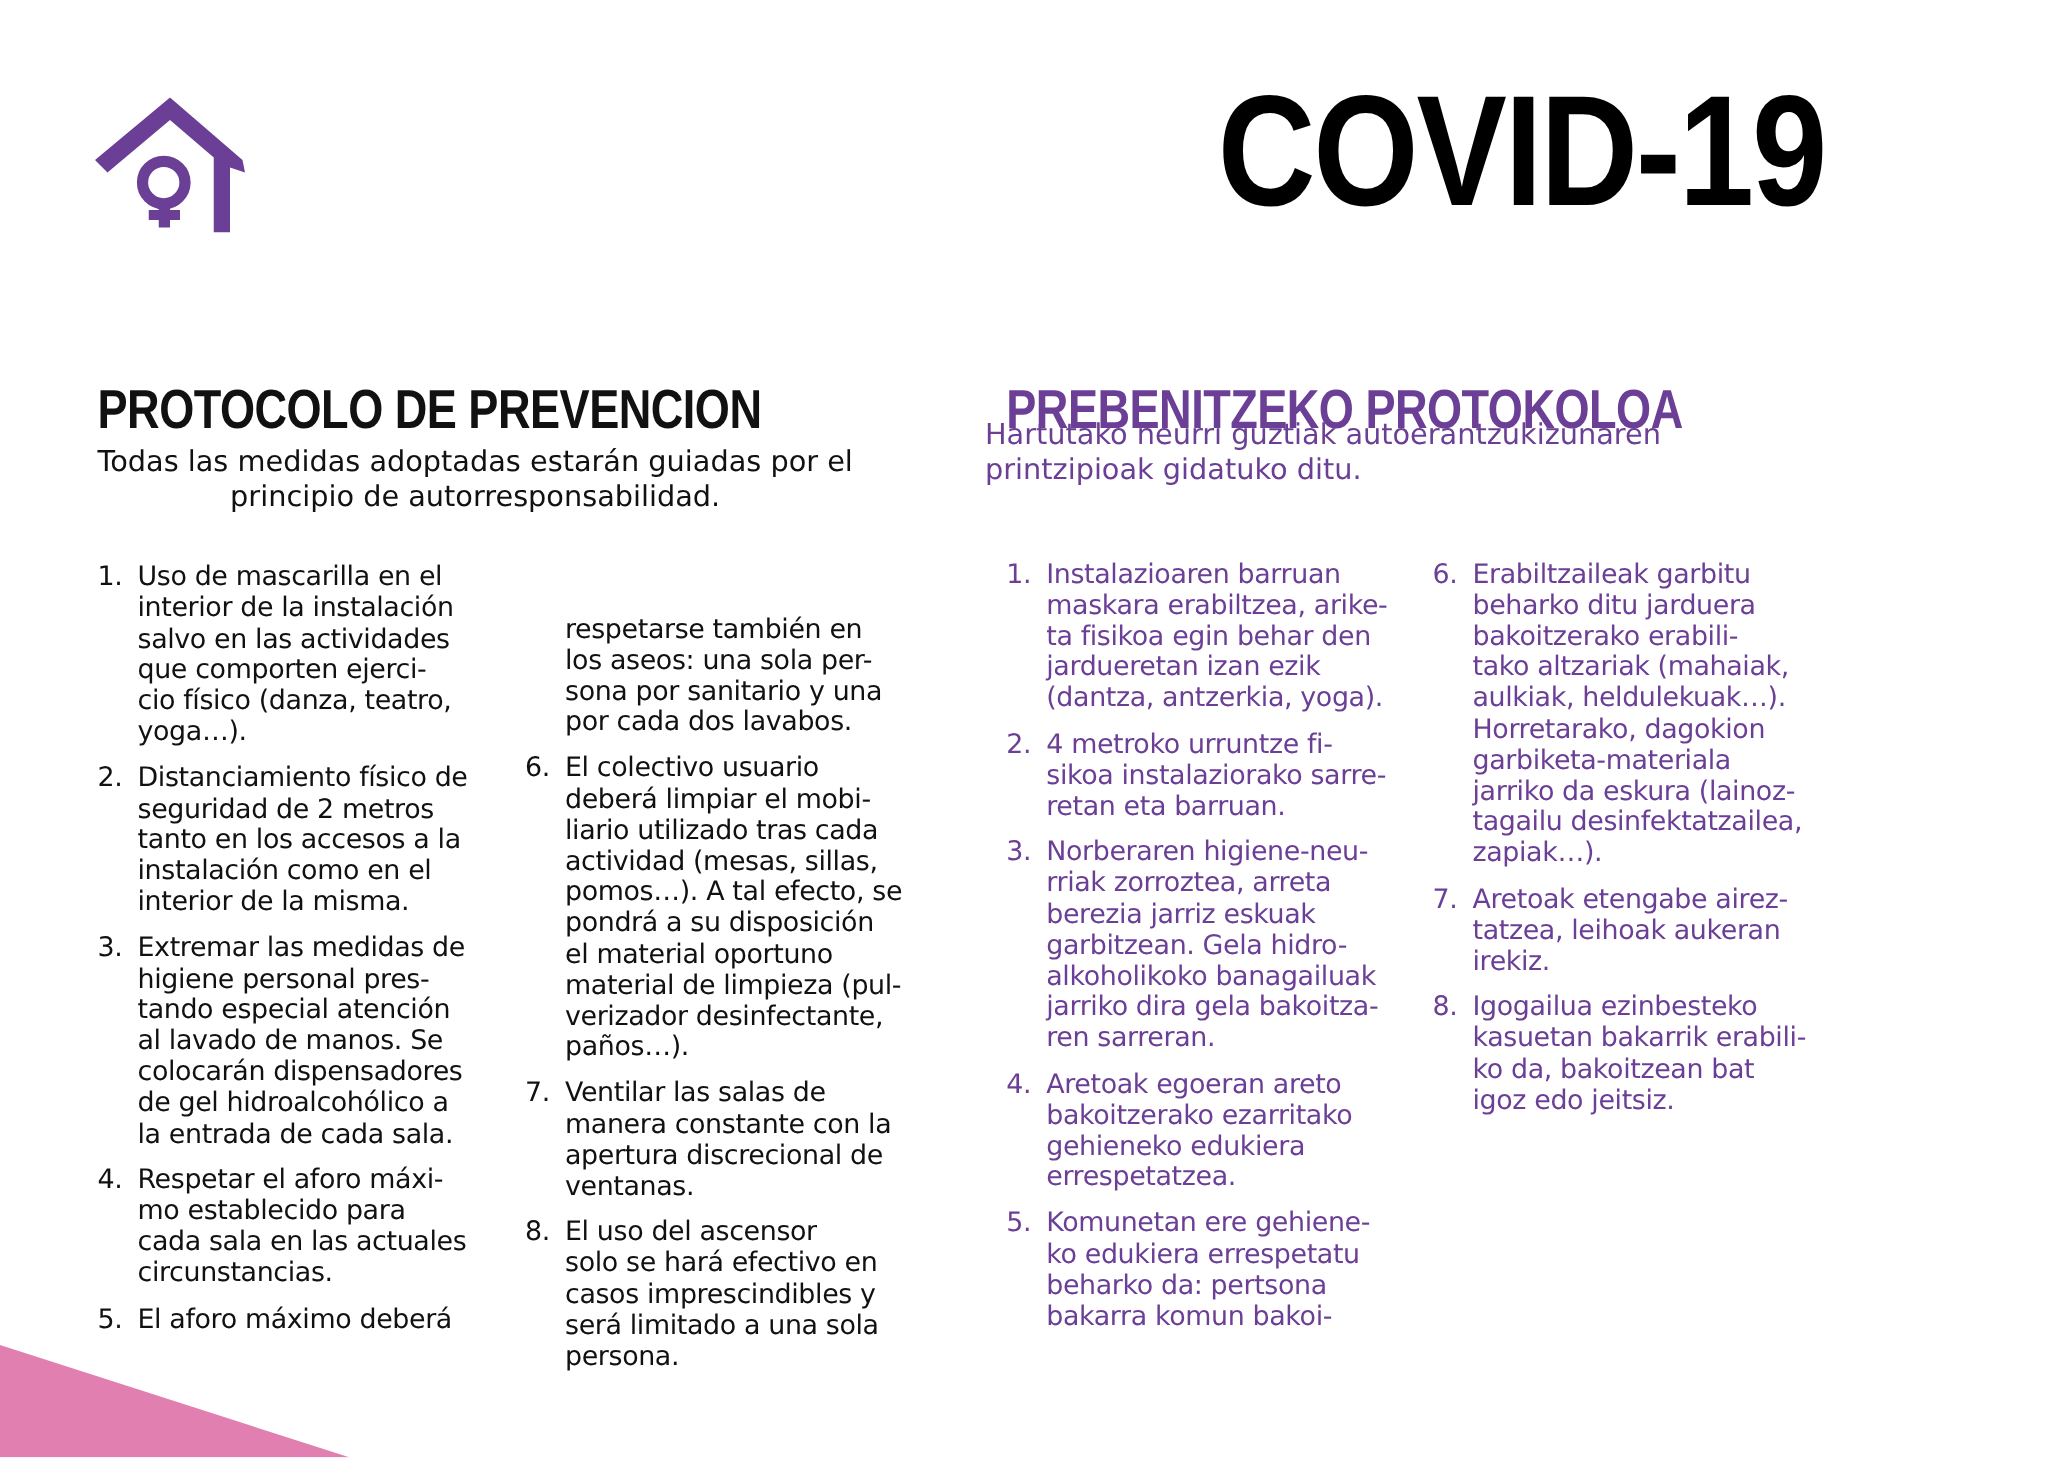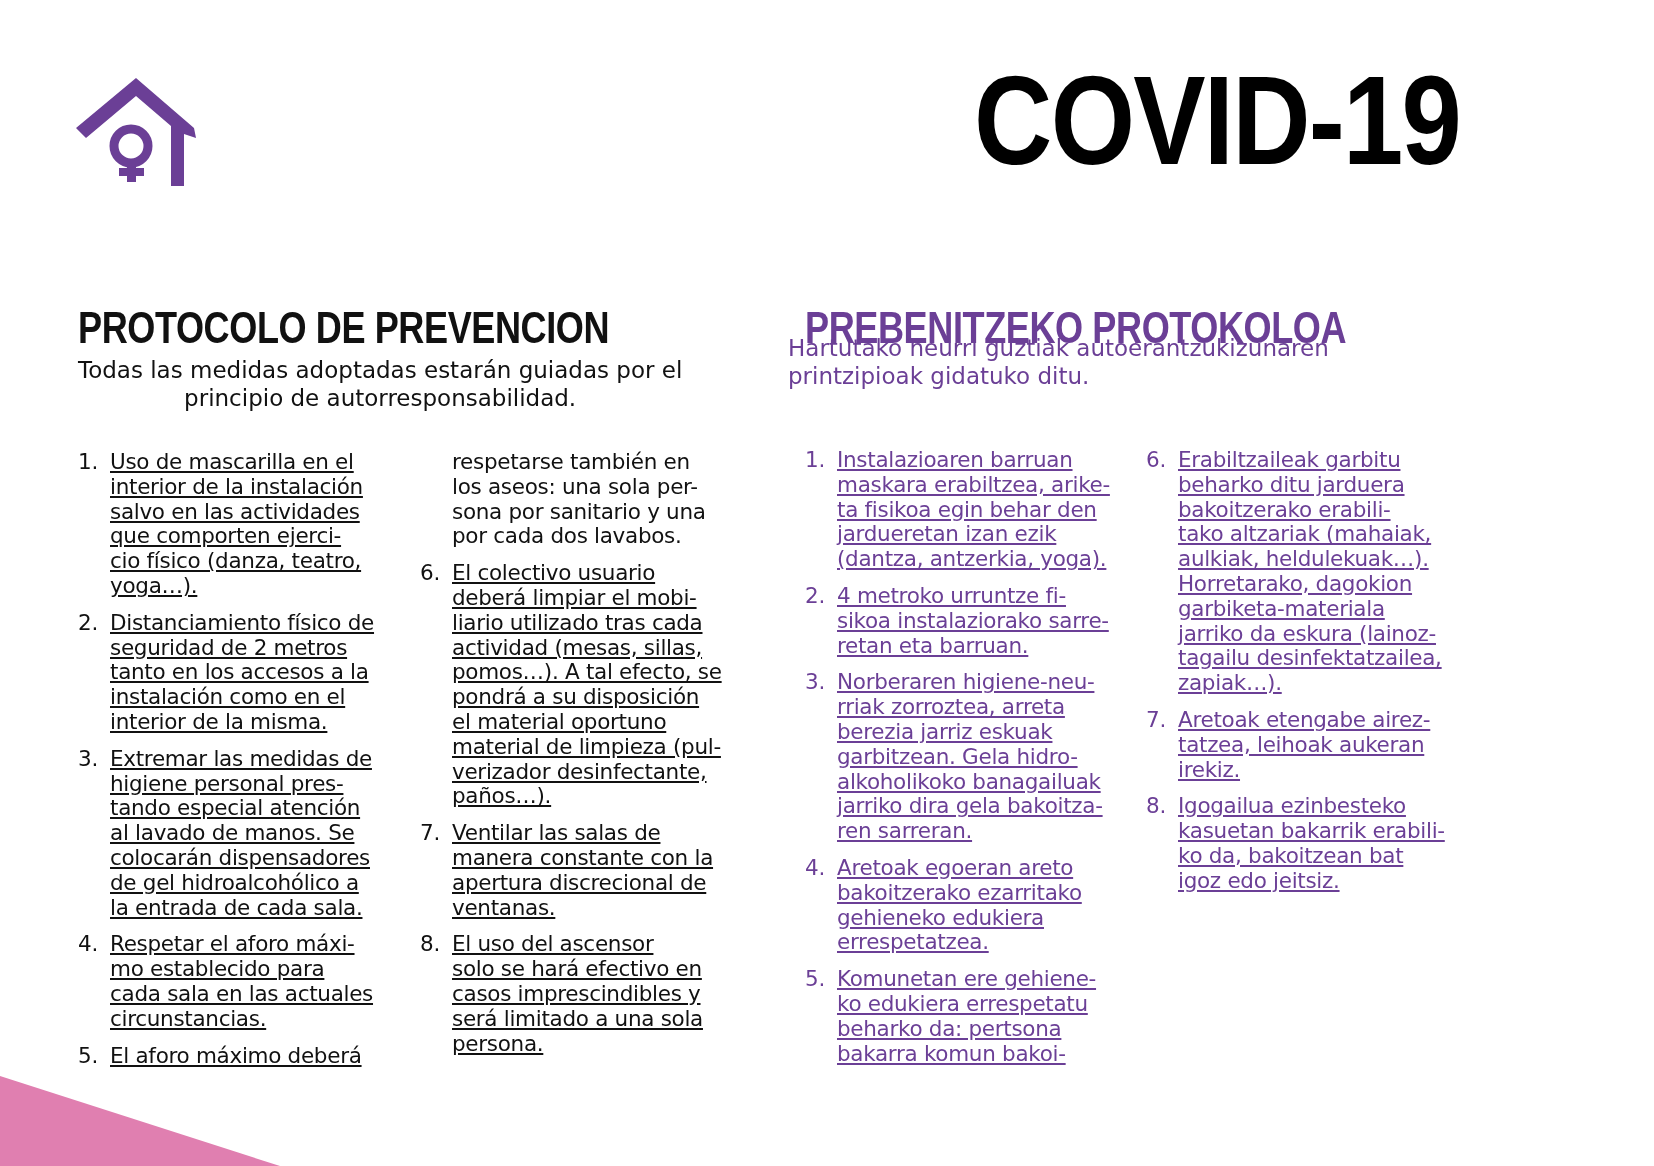--- a/index.html
+++ b/index.html
@@ -28,23 +28,23 @@
     font-family: "DejaVu Sans", sans-serif; font-size: 23px; line-height: 28px;
     font-weight: normal; white-space: pre-line;
   }
   .col {
     position: absolute; top: 450px; width: 330px;
     font-family: "DejaVu Sans", sans-serif; font-size: 21.5px; line-height: 24.8px;
     letter-spacing: -0.3px;
   }
   .item { position: relative; padding-left: 32px; margin-bottom: 12px; }
   .item .num { position: absolute; left: 0; top: 0; }
-  .item .txt { white-space: pre-line; display: block; text-decoration: underline; }
+  .item .txt { white-space: pre-line; display: block; }
   .cont .txt { white-space: pre-line; display: block; padding-left: 32px; }
-  .cont { margin-bottom: 12px; }
+  .cont { margin-bottom: 12px; margin-top: 42px; }
   .es { color: #111111; }
   .eu { color: #6b3f96; }
   .pink-corner { position: absolute; left: 0; bottom: 0; width: 280px; height: 90px; }
 </style>
 </head>
 <body>
 
 <svg class="logo" viewBox="0 0 120 108">
   <g fill="#6b3f96">
     <polygon points="60,0 0,50 10,60 60,18 95,48 95,108 108,108 108,56 120,60 118,50"></polygon>

